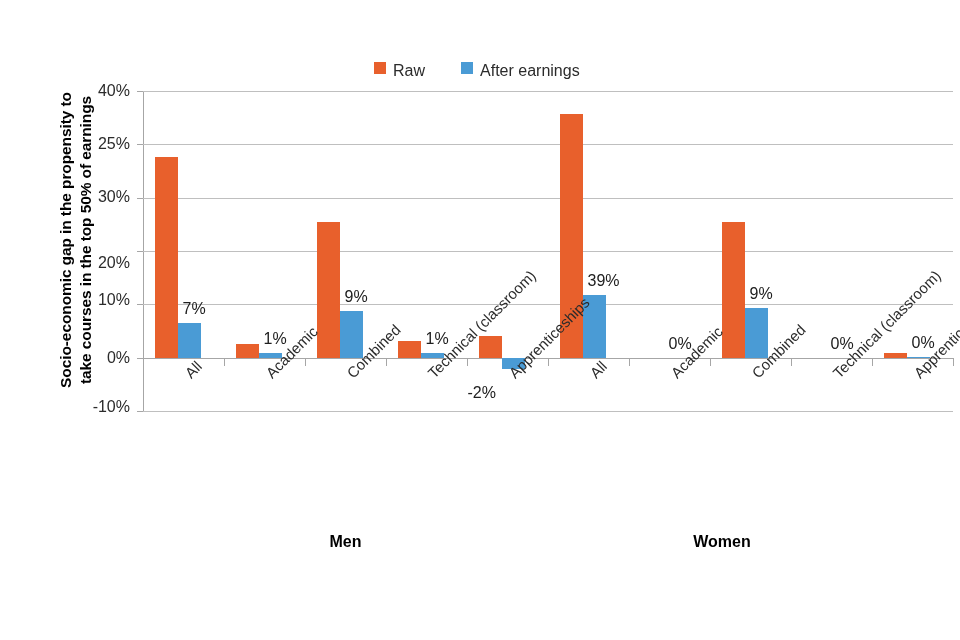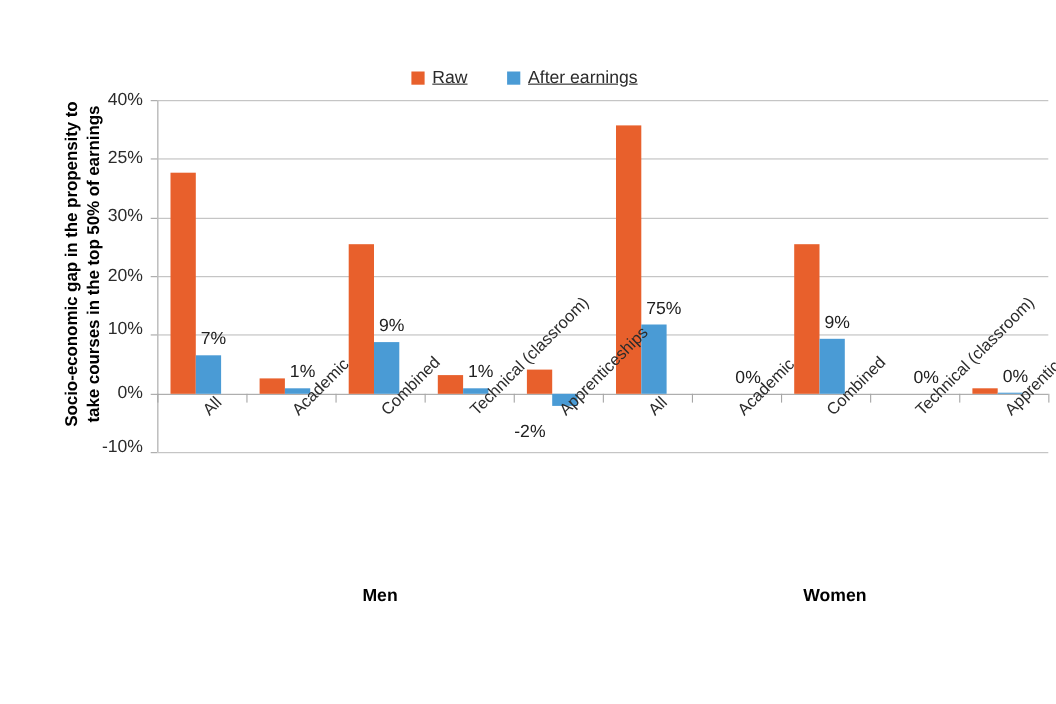--- a/index.html
+++ b/index.html
@@ -49,24 +49,23 @@
     left: 374px;
     top: 62px;
     display: flex;
     align-items: center;
     gap: 36px;
     font-size: 16px;
     color: #2b2b2b;
   }
   .legend-entry {
     display: flex;
-    align-items: center;
+    align-items: flex-start;
     gap: 7px;
     white-space: nowrap;
-    text-decoration: underline;
   }
   .legend-swatch {
     width: 12px;
     height: 12px;
     display: inline-block;
   }
 
   
   #plot-area {
     position: absolute;
@@ -201,21 +200,21 @@
       </div>
       <div class="y-tick" style="top: 144.333px;"></div>
       <div class="y-tick-label-wrap" style="top: 136.333px;">
         <div class="y-tick-label">25%</div>
       </div>
       <div class="y-tick" style="top: 197.667px;"></div>
       <div class="y-tick-label-wrap" style="top: 189px;">
         <div class="y-tick-label">30%</div>
       </div>
       <div class="y-tick" style="top: 251px;"></div>
-      <div class="y-tick-label-wrap" style="top: 243px;">
+      <div class="y-tick-label-wrap" style="top: 255px;">
         <div class="y-tick-label">20%</div>
       </div>
       <div class="y-tick" style="top: 304.333px;"></div>
       <div class="y-tick-label-wrap" style="top: 292px;">
         <div class="y-tick-label">10%</div>
       </div>
       <div class="y-tick" style="top: 357.667px;"></div>
       <div class="y-tick-label-wrap" style="top: 349.667px;">
         <div class="y-tick-label">0%</div>
       </div>
@@ -246,21 +245,21 @@
       <div class="bar ctrl" style="left: 439.5px; top: 203.733px; width: 23px; height: 62.9333px;"></div>
       <div class="bar raw" style="left: 578.5px; top: 130.667px; width: 23px; height: 136px;"></div>
       <div class="bar ctrl" style="left: 601.5px; top: 217.067px; width: 23px; height: 49.6px;"></div>
       <div class="bar raw" style="left: 740.5px; top: 261.867px; width: 23px; height: 4.8px;"></div>
       <div class="bar ctrl" style="left: 763.5px; top: 266.133px; width: 23px; height: 1px;"></div>
       <div class="data-label" style="left: 39.5px; top: 210px;">7%</div>
       <div class="data-label" style="left: 120.5px; top: 239.867px;">1%</div>
       <div class="data-label" style="left: 201.5px; top: 197.733px;">9%</div>
       <div class="data-label" style="left: 282.5px; top: 240.4px;">1%</div>
       <div class="data-label" style="left: 324.5px; top: 293.867px;">-2%</div>
-      <div class="data-label" style="left: 444.5px; top: 181.733px;">75%</div>
+      <div class="data-label" style="left: 444.5px; top: 181.733px;">39%</div>
       <div class="data-label" style="left: 525.5px; top: 244.667px;">0%</div>
       <div class="data-label" style="left: 606.5px; top: 195.067px;">9%</div>
       <div class="data-label" style="left: 687.5px; top: 244.667px;">0%</div>
       <div class="data-label" style="left: 768.5px; top: 244.133px;">0%</div>
     </div>
   <div id="cat-ticks">
       <div class="cat-tick" style="left: 0px;"></div>
       <div class="cat-tick" style="left: 81px;"></div>
       <div class="cat-tick" style="left: 162px;"></div>
       <div class="cat-tick" style="left: 243px;"></div>
@@ -279,16 +278,16 @@
       <div class="cat-label" style="left: 424.5px; top: 369.667px; width: 0px;">Technical (classroom)</div>
       <div class="cat-label" style="left: 505.5px; top: 369.667px; width: 0px;">Apprenticeships</div>
       <div class="cat-label" style="left: 586.5px; top: 369.667px; width: 0px;">All</div>
       <div class="cat-label" style="left: 667.5px; top: 369.667px; width: 0px;">Academic</div>
       <div class="cat-label" style="left: 748.5px; top: 369.667px; width: 0px;">Combined</div>
       <div class="cat-label" style="left: 829.5px; top: 369.667px; width: 0px;">Technical (classroom)</div>
       <div class="cat-label" style="left: 910.5px; top: 369.667px; width: 0px;">Apprenticeships</div>
     </div>
   <div id="group-labels">
       <div class="group-label" style="left: 265.5px; top: 533px; width: 160px;">Men</div>
-      <div class="group-label" style="left: 679px; top: 533px; width: 160px;">Women</div>
+      <div class="group-label" style="left: 642px; top: 533px; width: 160px;">Women</div>
     </div>
 
 </div>
 
 </body></html>

